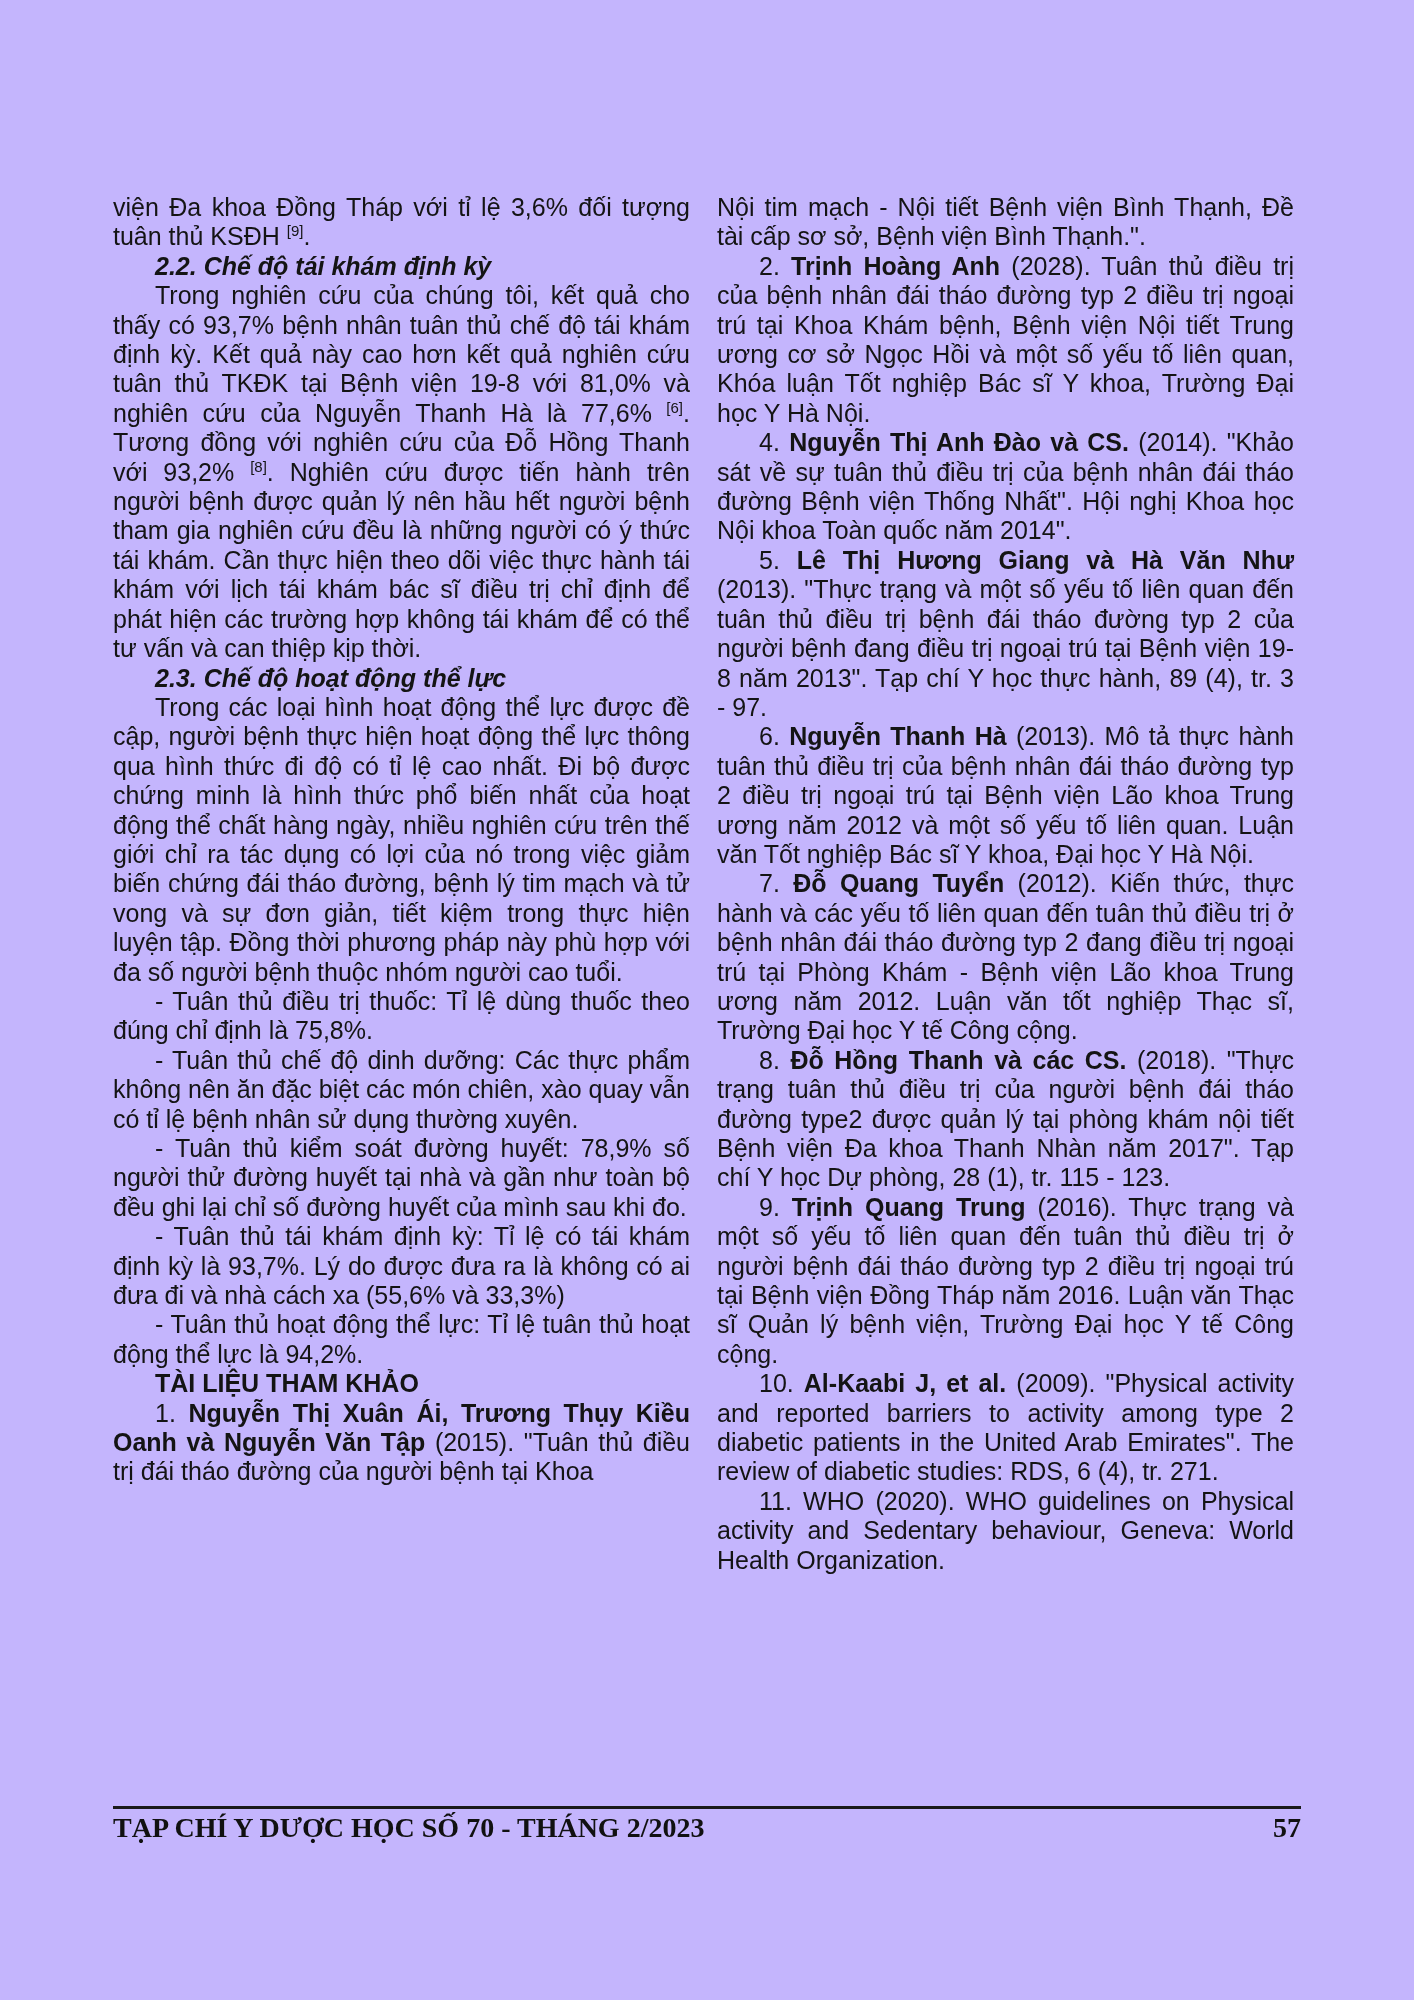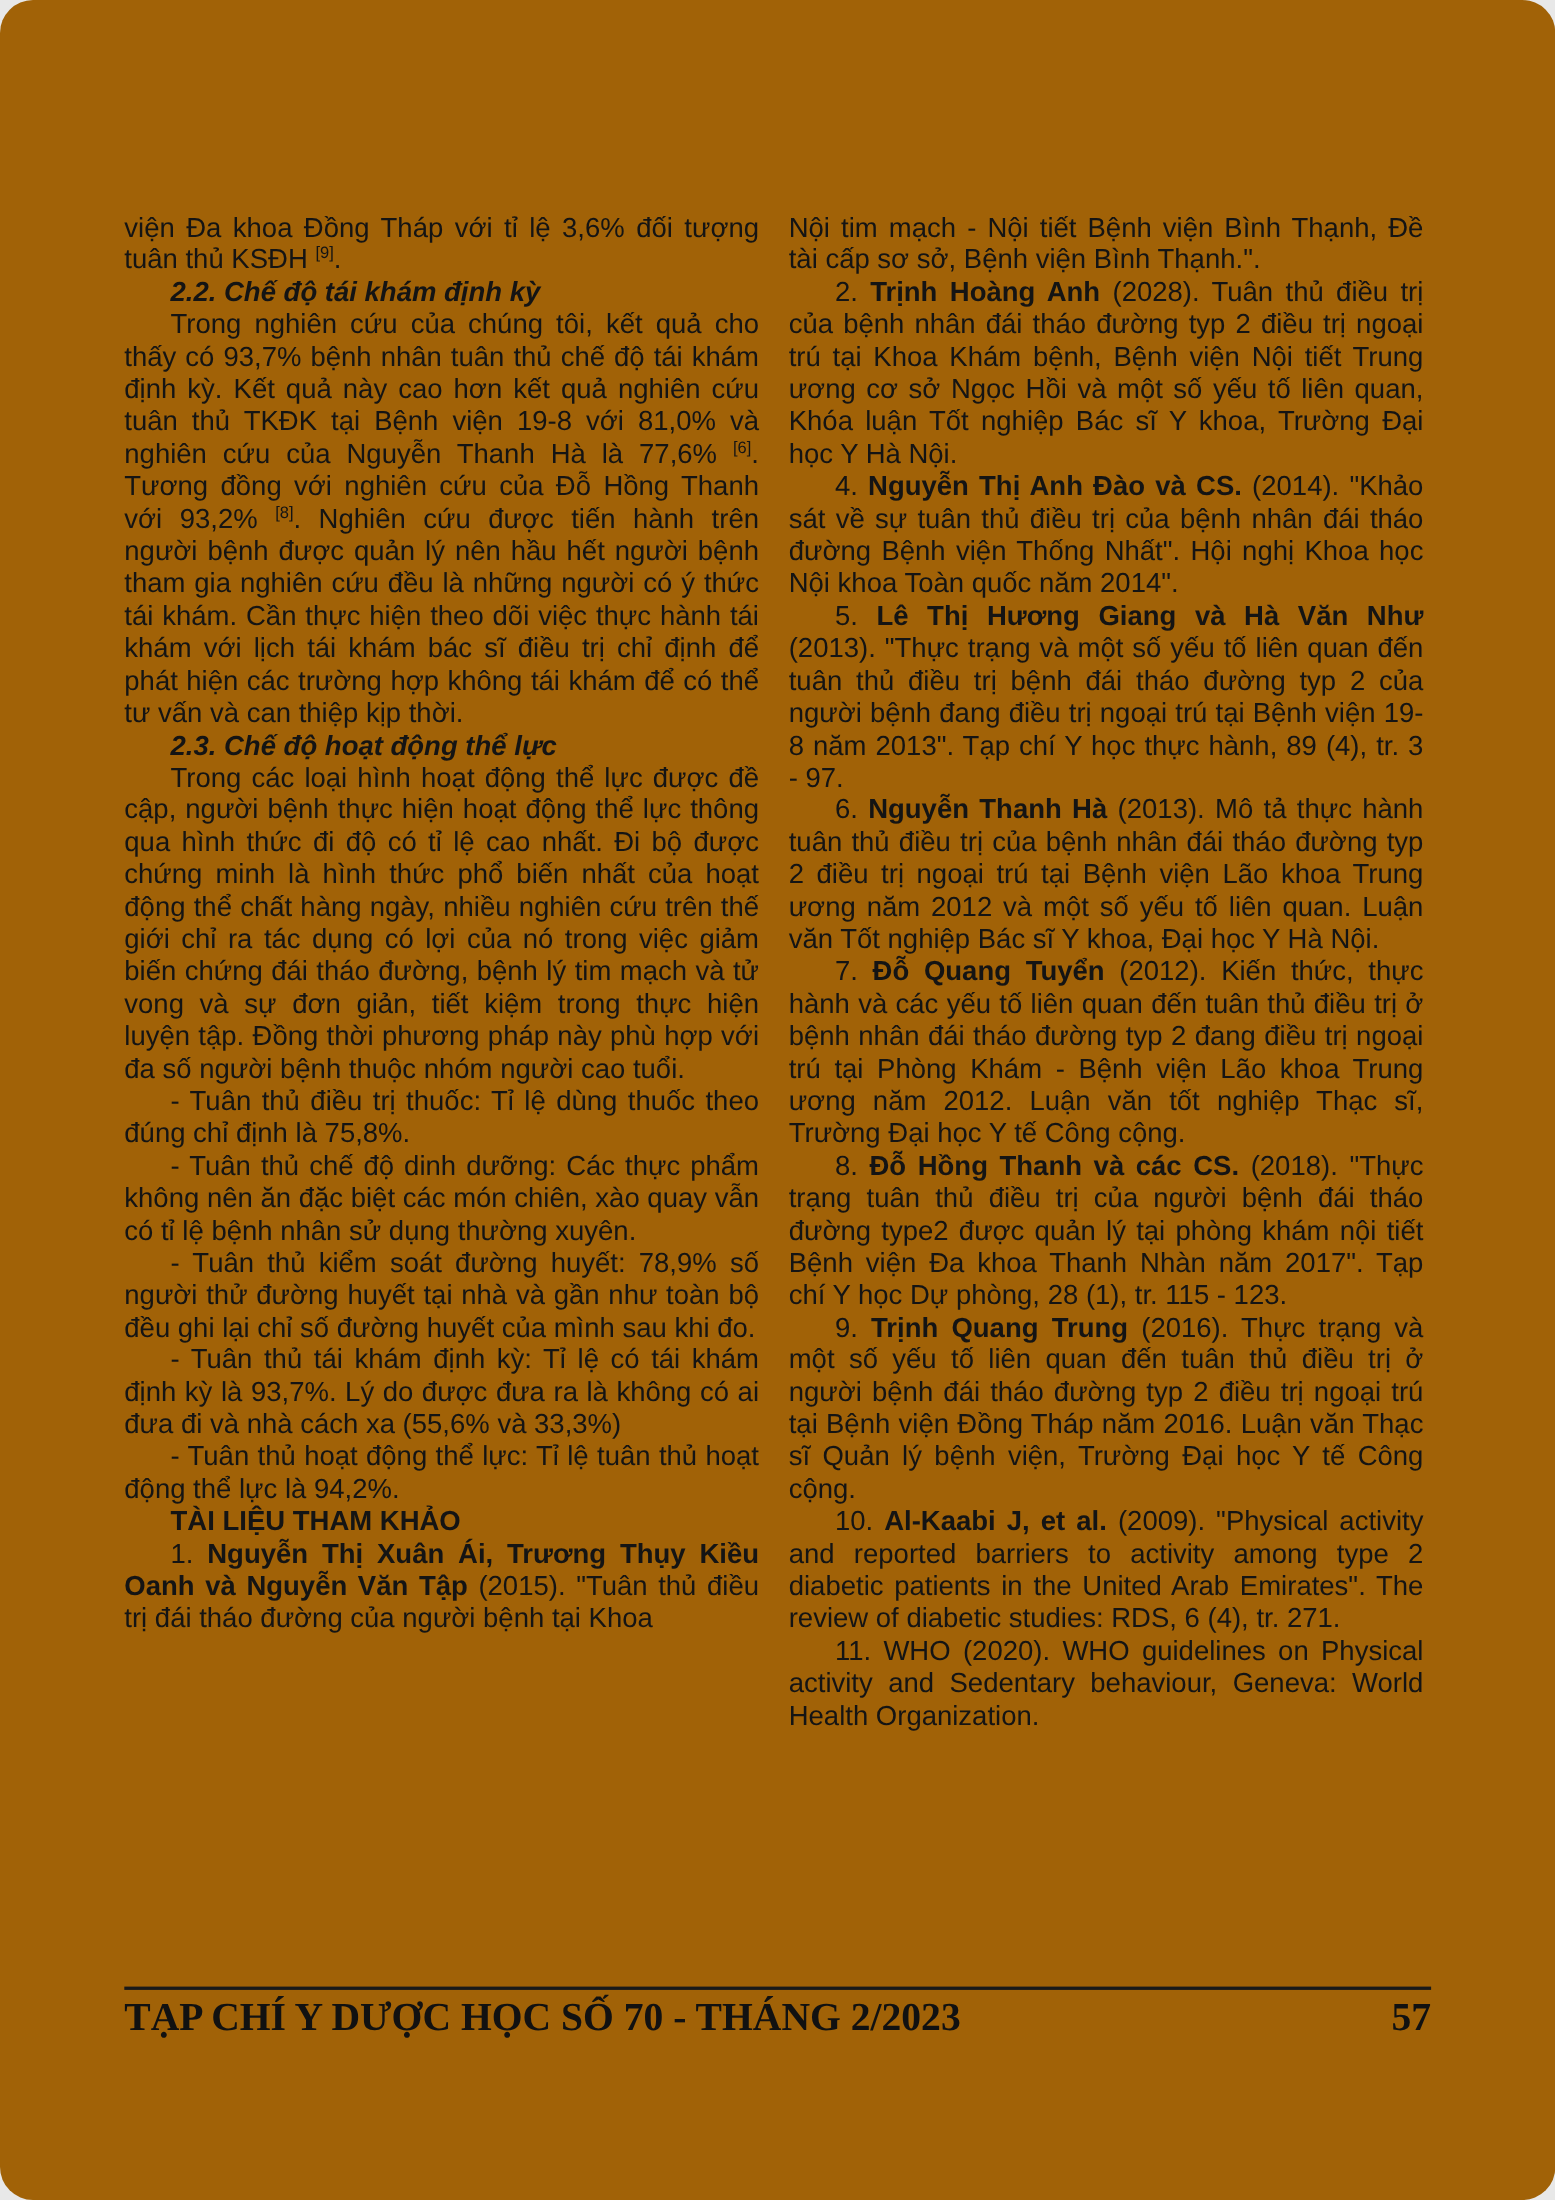--- a/index.html
+++ b/index.html
@@ -1,18 +1,18 @@
 <!DOCTYPE html>
 <html><head>
 <meta charset="utf-8">
 <style>
   html,body{margin:0;padding:0;background:#e8e8e8;}
   .page{
     position:relative;width:1414px;height:2000px;margin:0 auto;
-    background:#a16207;color:#141414;overflow:hidden;border-radius:30px;
+    background:#c4b5fd;color:#141414;overflow:hidden;
   }
   .col{
     position:absolute;top:193px;width:577px;
     text-align:justify;
     font-family:"Liberation Sans","DejaVu Sans",sans-serif;
     font-size:25px;line-height:29.4px;
   }
   .col-left{left:113px;}
   .col-right{left:717px;}
   .col p{margin:0;padding:0;}
@@ -23,21 +23,21 @@
   .seg-bold{font-weight:bold;}
   .seg-sup{vertical-align:super;font-size:15px;line-height:0;}
   .footer-rule{
     position:absolute;left:113px;top:1806px;width:1188px;height:0;
     border-top:3px solid #1a1a1a;
   }
   .page-footer{
     position:absolute;left:113px;top:1812px;width:1188px;
     display:flex;justify-content:space-between;align-items:baseline;
     font-family:"Liberation Serif","DejaVu Serif",serif;
-    font-weight:bold;font-size:36px;color:#111111;
+    font-weight:bold;font-size:28px;color:#111111;
   }
 </style>
 </head>
 <body>
 
 <div class="page">
   <div class="col col-left">
       <p class="continuation"><span>viện Đa khoa Đồng Tháp với tỉ lệ 3,6% đối tượng tuân thủ KSĐH </span><span class="seg-sup">[9]</span><span>.</span></p>
       <p class="heading-italic"><span>2.2. Chế độ tái khám định kỳ</span></p>
       <p class="paragraph"><span>Trong nghiên cứu của chúng tôi, kết quả cho thấy có 93,7% bệnh nhân tuân thủ chế độ tái khám định kỳ. Kết quả này cao hơn kết quả nghiên cứu tuân thủ TKĐK tại Bệnh viện 19-8 với 81,0% và nghiên cứu của Nguyễn Thanh Hà là 77,6% </span><span class="seg-sup">[6]</span><span>. Tương đồng với nghiên cứu của Đỗ Hồng Thanh với 93,2% </span><span class="seg-sup">[8]</span><span>. Nghiên cứu được tiến hành trên người bệnh được quản lý nên hầu hết người bệnh tham gia nghiên cứu đều là những người có ý thức tái khám. Cần thực hiện theo dõi việc thực hành tái khám với lịch tái khám bác sĩ điều trị chỉ định để phát hiện các trường hợp không tái khám để có thể tư vấn và can thiệp kịp thời.</span></p>

